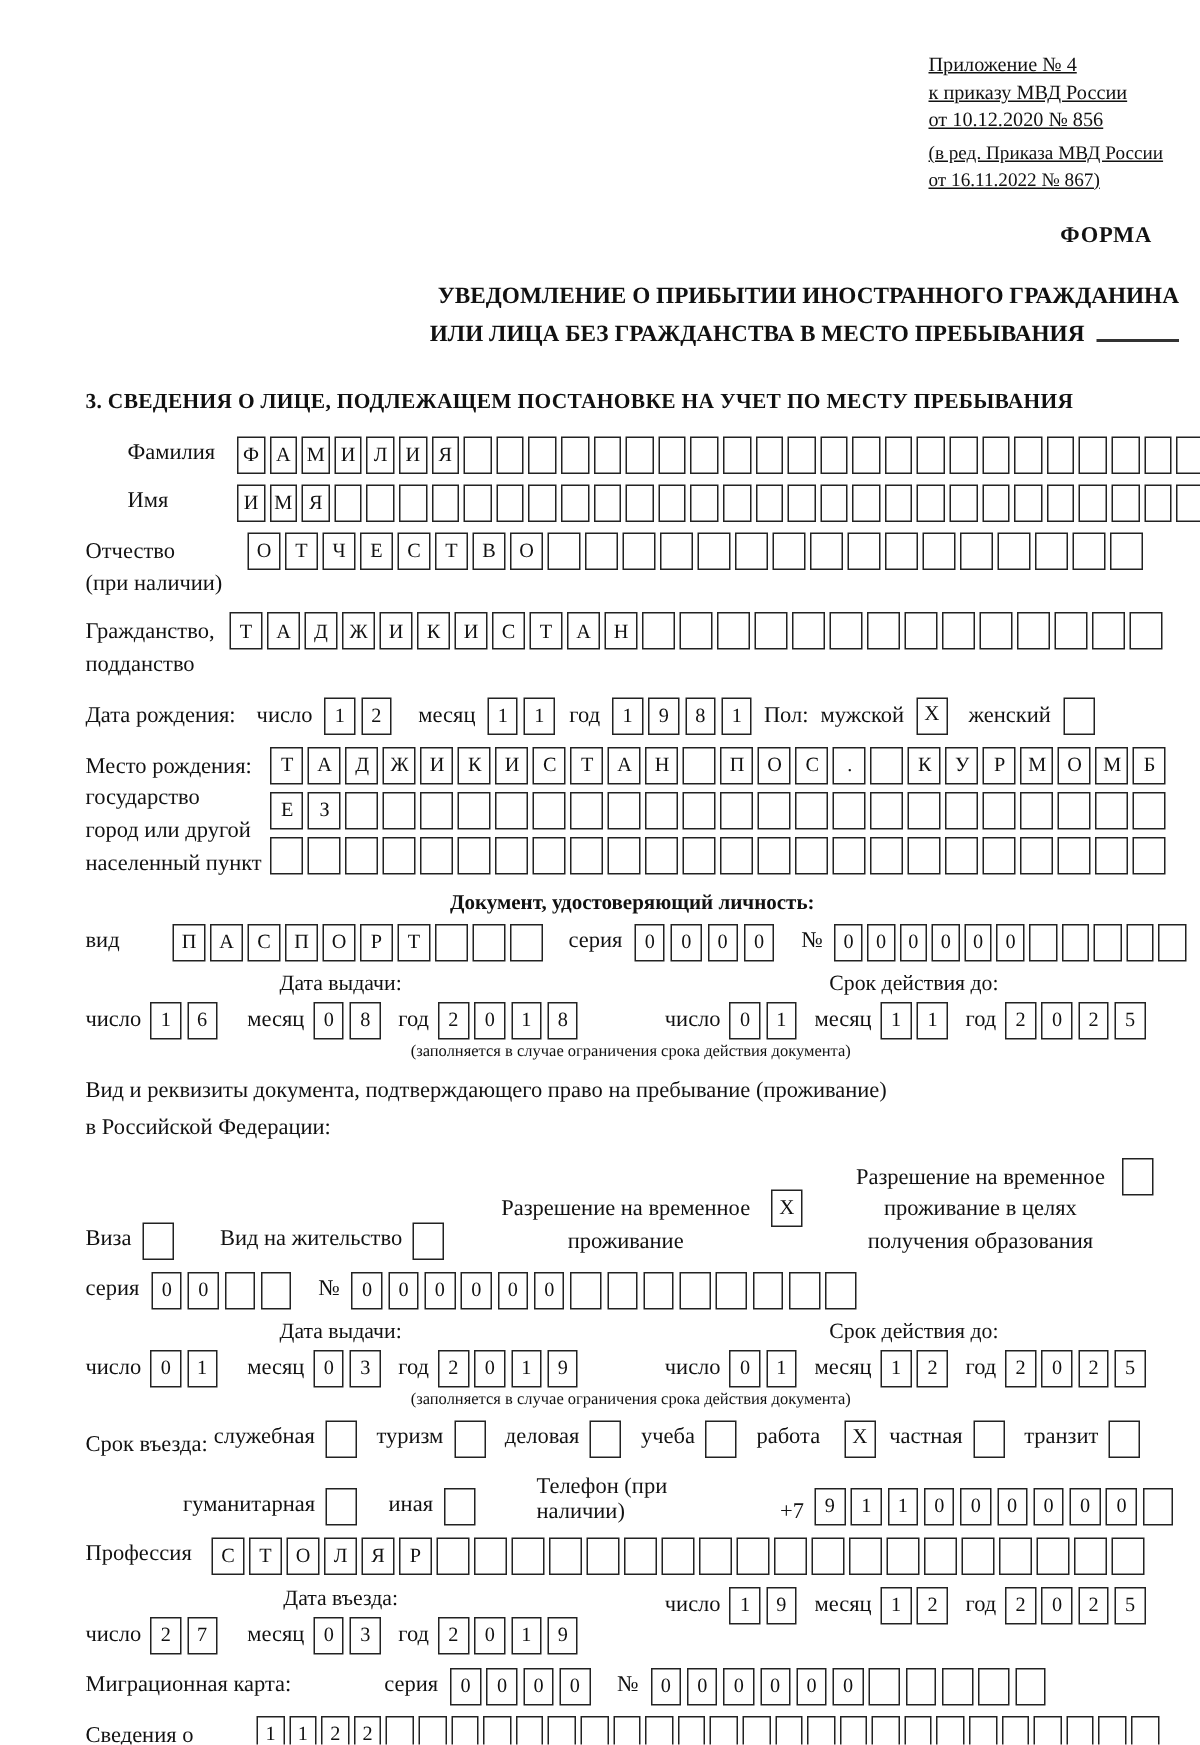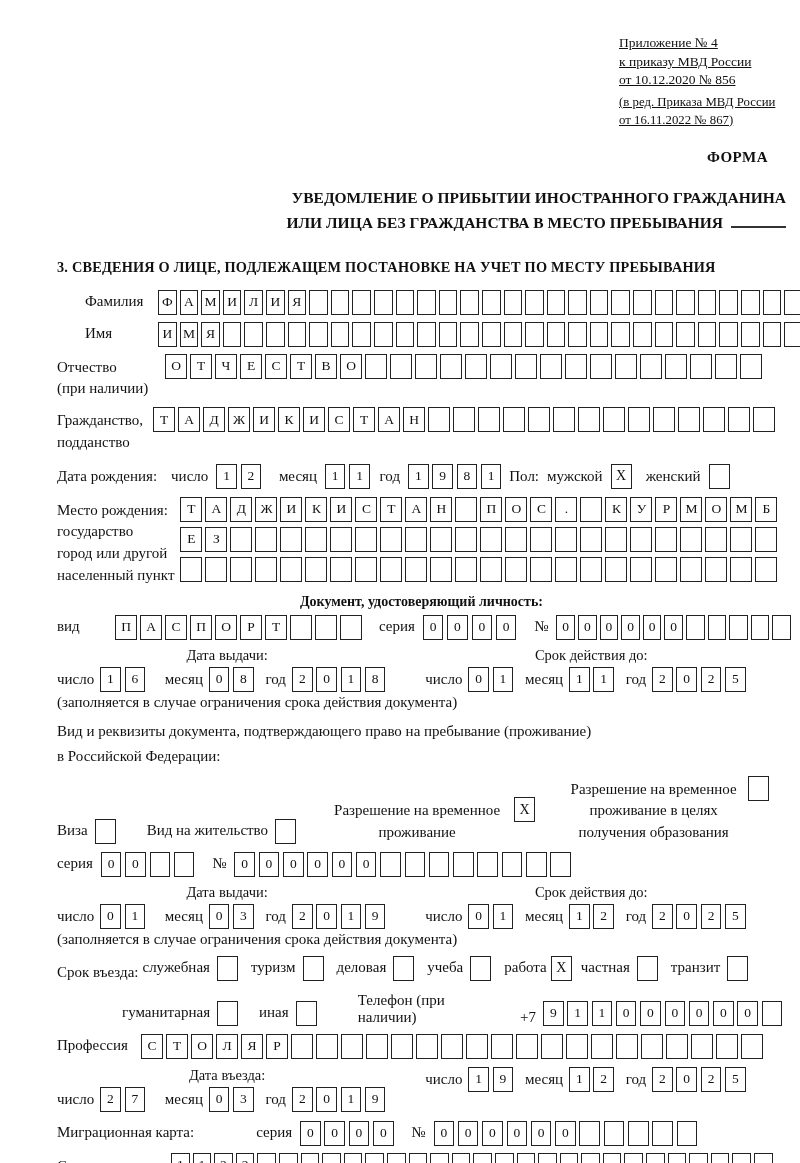--- a/index.html
+++ b/index.html
@@ -25,26 +25,26 @@
     display:flex;align-items:center;justify-content:center;font-size:13.5px;background:#fff;}
   .cells.wide span{width:22px;}
   .cells.dsz span{width:20.5px;margin-right:3.8px;}
   .stack .cells{margin-bottom:5px;}
   
   .cbox{box-sizing:border-box;flex:0 0 auto;width:21px;height:25px;border:1.8px solid #222;display:inline-flex;
     align-items:center;justify-content:center;font-size:14px;background:#fff;}
   
   .dates{display:flex;margin-bottom:2px;}
   .dgroup{flex:0 0 auto;}
-  .dgroup.rt{margin-left:28px;}
+  .dgroup.rt{margin-left:46px;}
   .dhead{font-size:14.5px;text-align:center;margin-bottom:3px;}
   .dline{display:flex;align-items:center;font-size:15px;}
   .dline .t{margin-right:6px;}
   .dline .cells{margin-right:8px;}
-  .note{font-size:15px;text-align:left;margin:1px 2px 8px 0;}
+  .note{font-size:11px;text-align:center;margin:1px 2px 8px 0;}
   
   .opts{display:flex;align-items:flex-end;margin-bottom:8px;font-size:15px;}
   .opt{display:flex;align-items:flex-start;margin-right:13px;}
   .opt .ol{margin-right:7px;padding-top:3px;}
   .opt .ol.wrap{max-width:180px;text-align:center;line-height:1.45;}
   .opt .ol.wrap2{max-width:175px;text-align:center;line-height:1.45;}
   .inline-gap{width:18px;}
   .seglbl{font-size:15px;padding-top:3px;margin:0 8px 0 14px;flex:0 0 auto;}
   .seglbl.first{margin-left:0;}
 </style>
@@ -526,21 +526,21 @@
     </span>
     <span class="opt">
       <span class="ol">деловая</span>
       <span class="cbox"></span>
     </span>
     <span class="opt">
       <span class="ol">учеба</span>
       <span class="cbox"></span>
     </span>
     <span class="opt" style="margin-right:9px">
-      <span class="ol" style="margin-right:4px">работа</span>
+      <span class="ol" style="margin-right:16px">работа</span>
       <span class="cbox">X</span>
     </span>
     <span class="opt">
       <span class="ol">частная</span>
       <span class="cbox"></span>
     </span>
     <span class="opt">
       <span class="ol">транзит</span>
       <span class="cbox"></span>
     </span>

